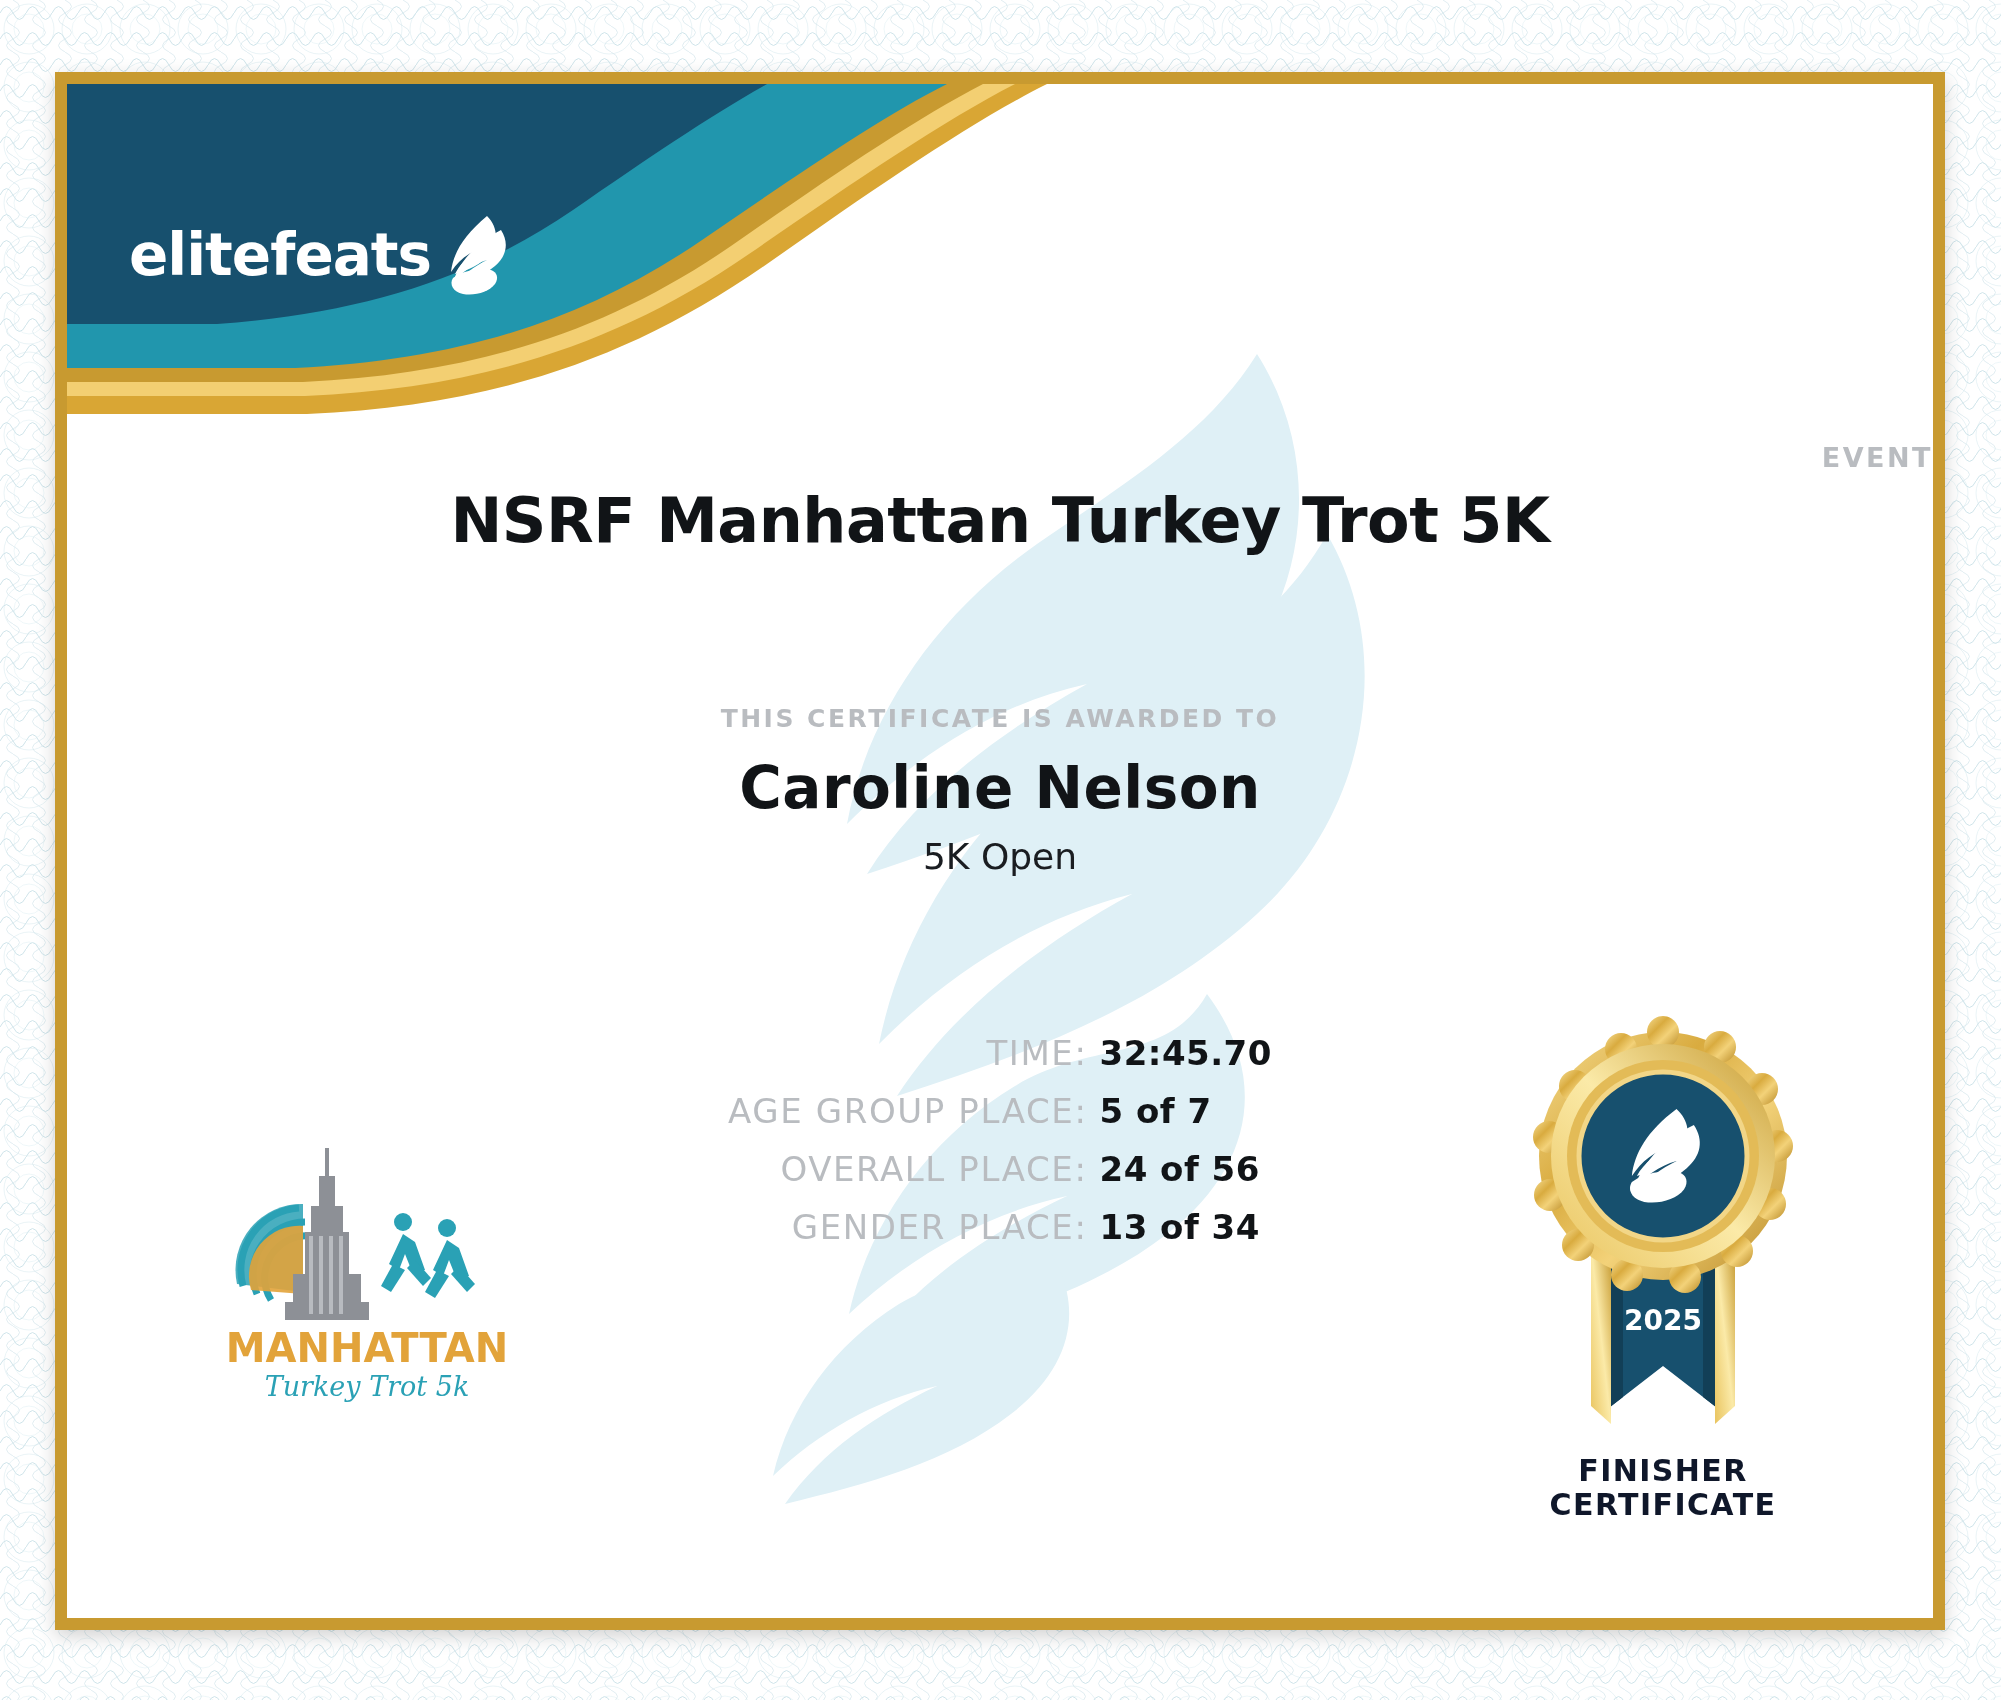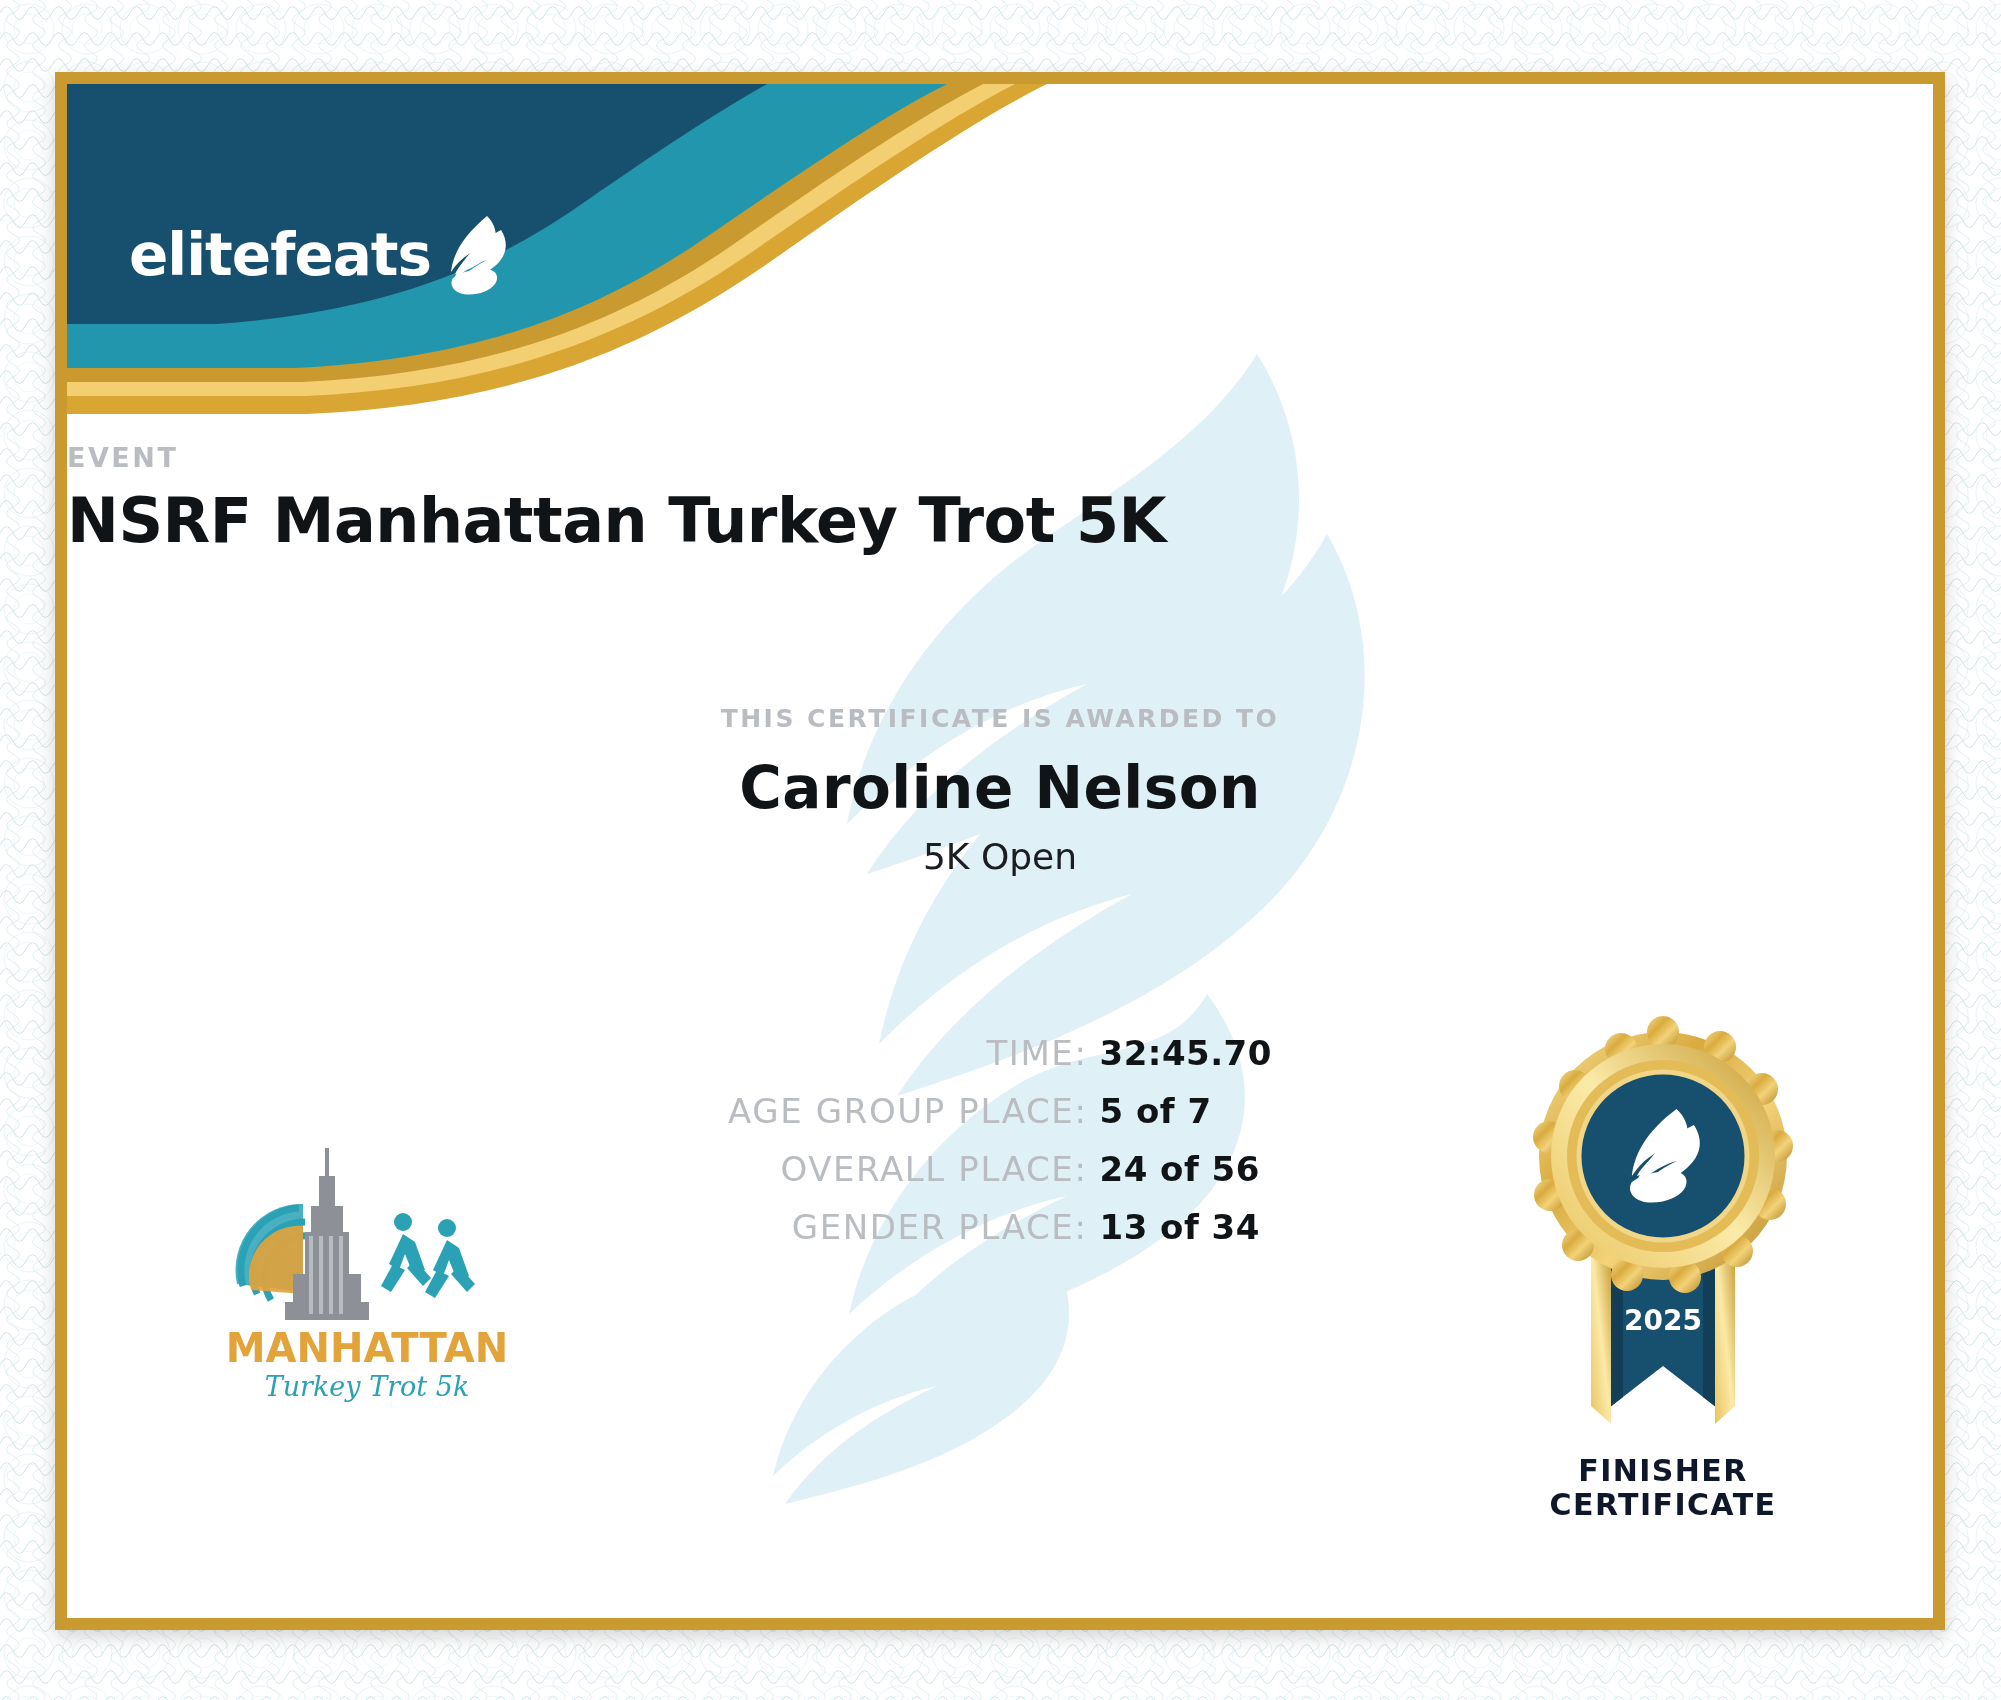--- a/index.html
+++ b/index.html
@@ -83,27 +83,27 @@
 
   .label-muted {
     color: #b9bcc0;
     font-weight: bold;
     letter-spacing: 2.5px;
   }
 
   #event-label {
     position: absolute;
     left: 0; top: 358px; width: 100%;
-    text-align: left;
+    text-align: right;
     font-size: 27px;
   }
   #event-name {
     position: absolute;
     left: 0; top: 400px; width: 100%;
-    text-align: left;
+    text-align: center;
     font-size: 62px;
     font-weight: bold;
     color: #111417;
     letter-spacing: -0.5px;
   }
 
   #awarded-label {
     position: absolute;
     left: 0; top: 620px; width: 100%;
     text-align: center;

